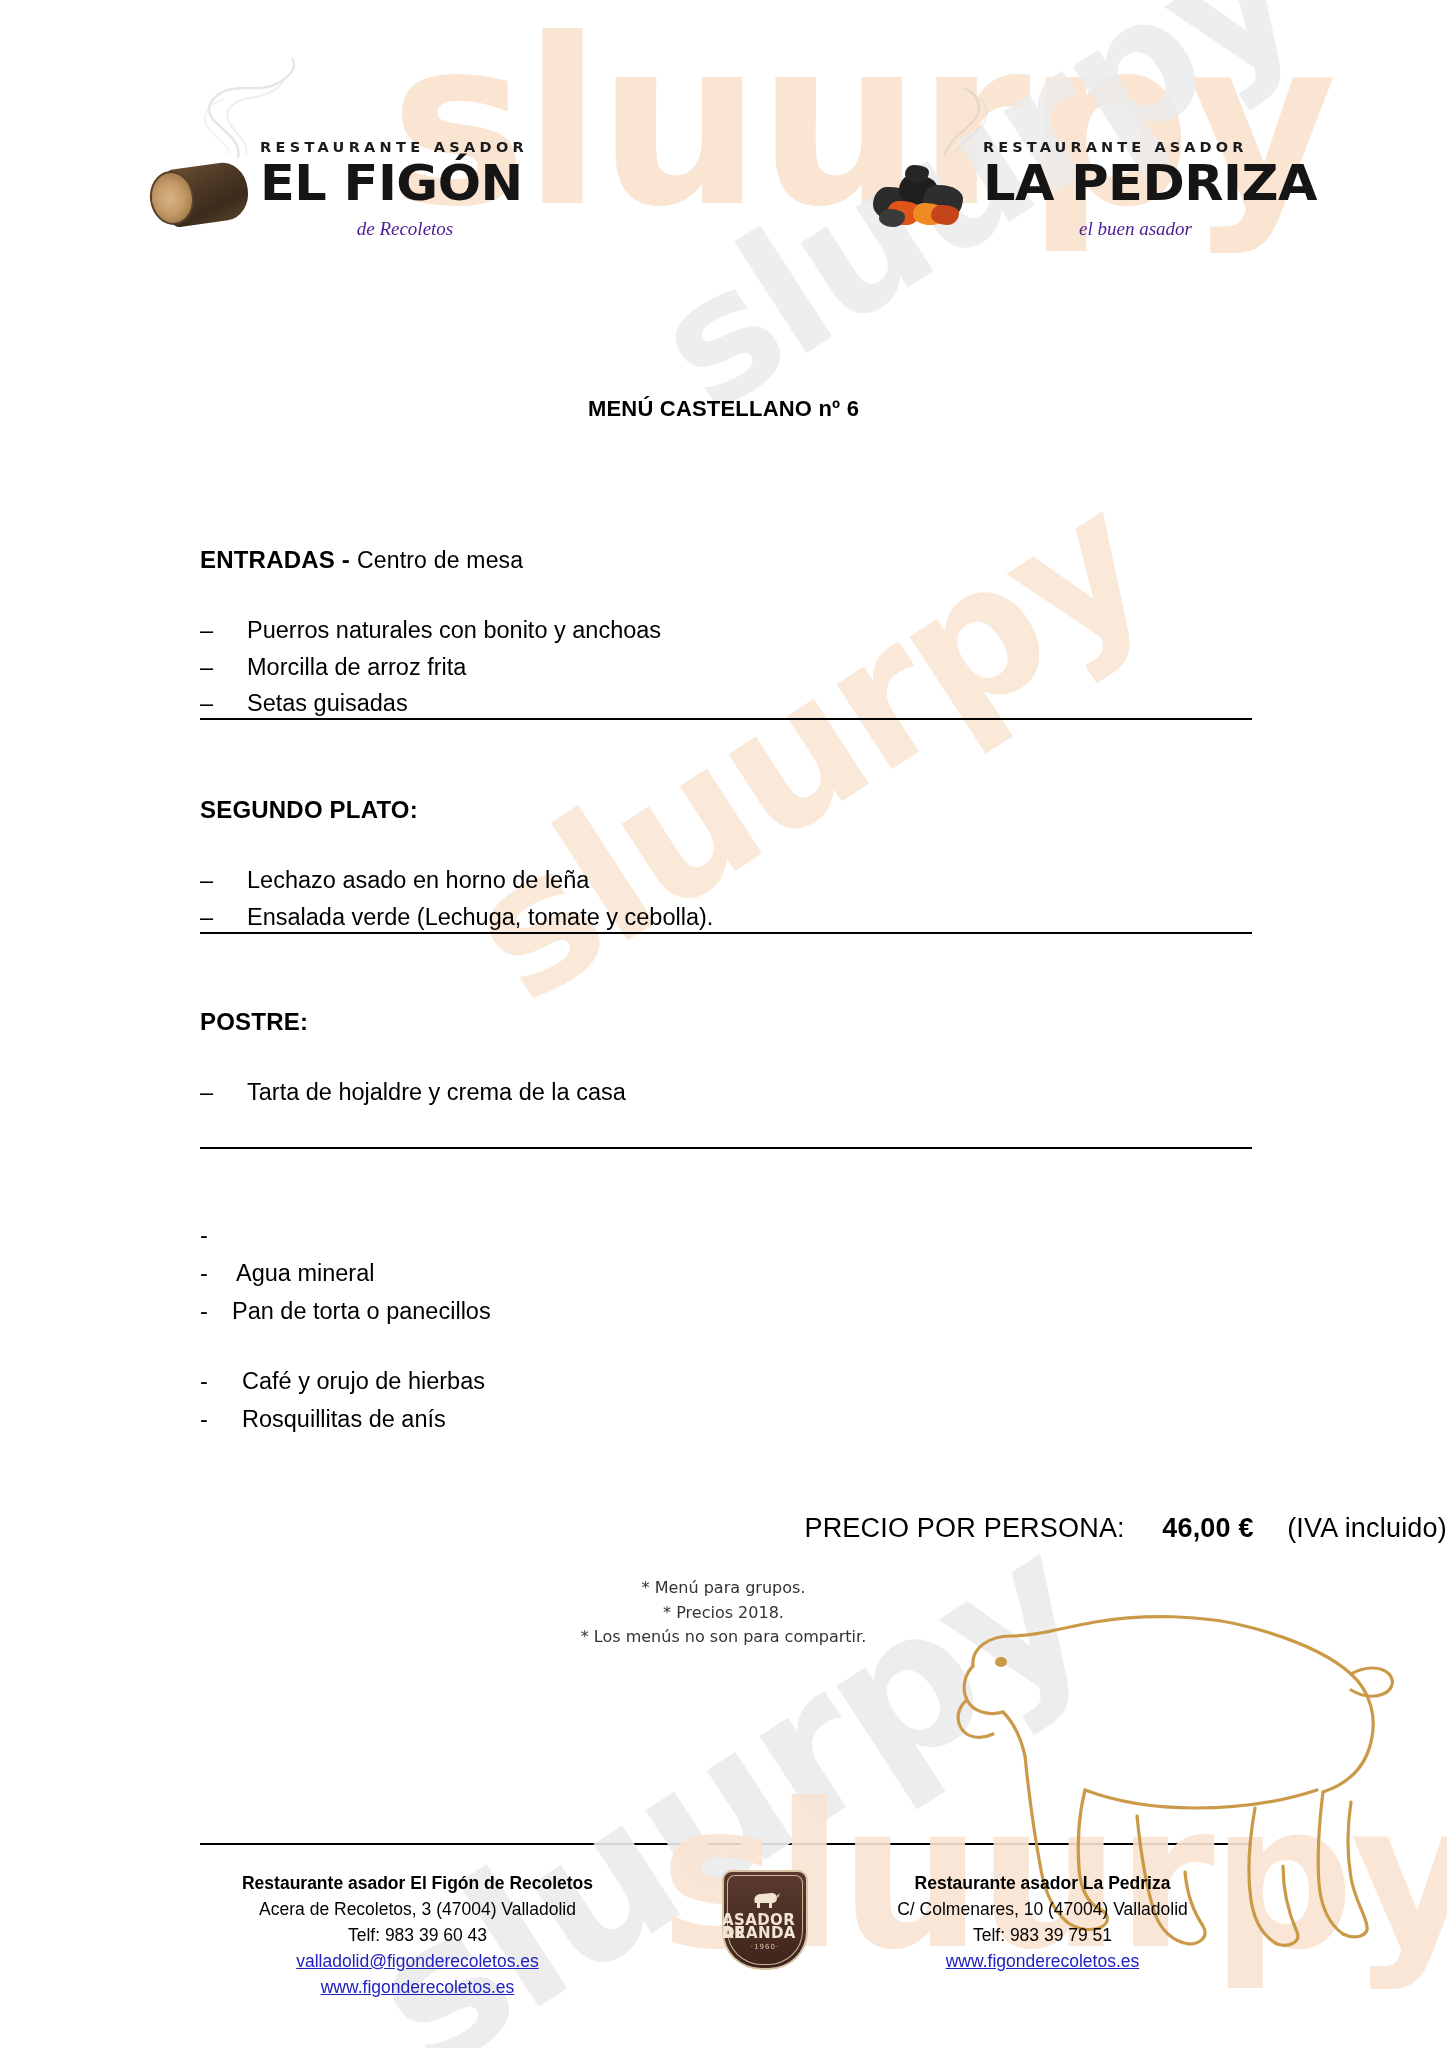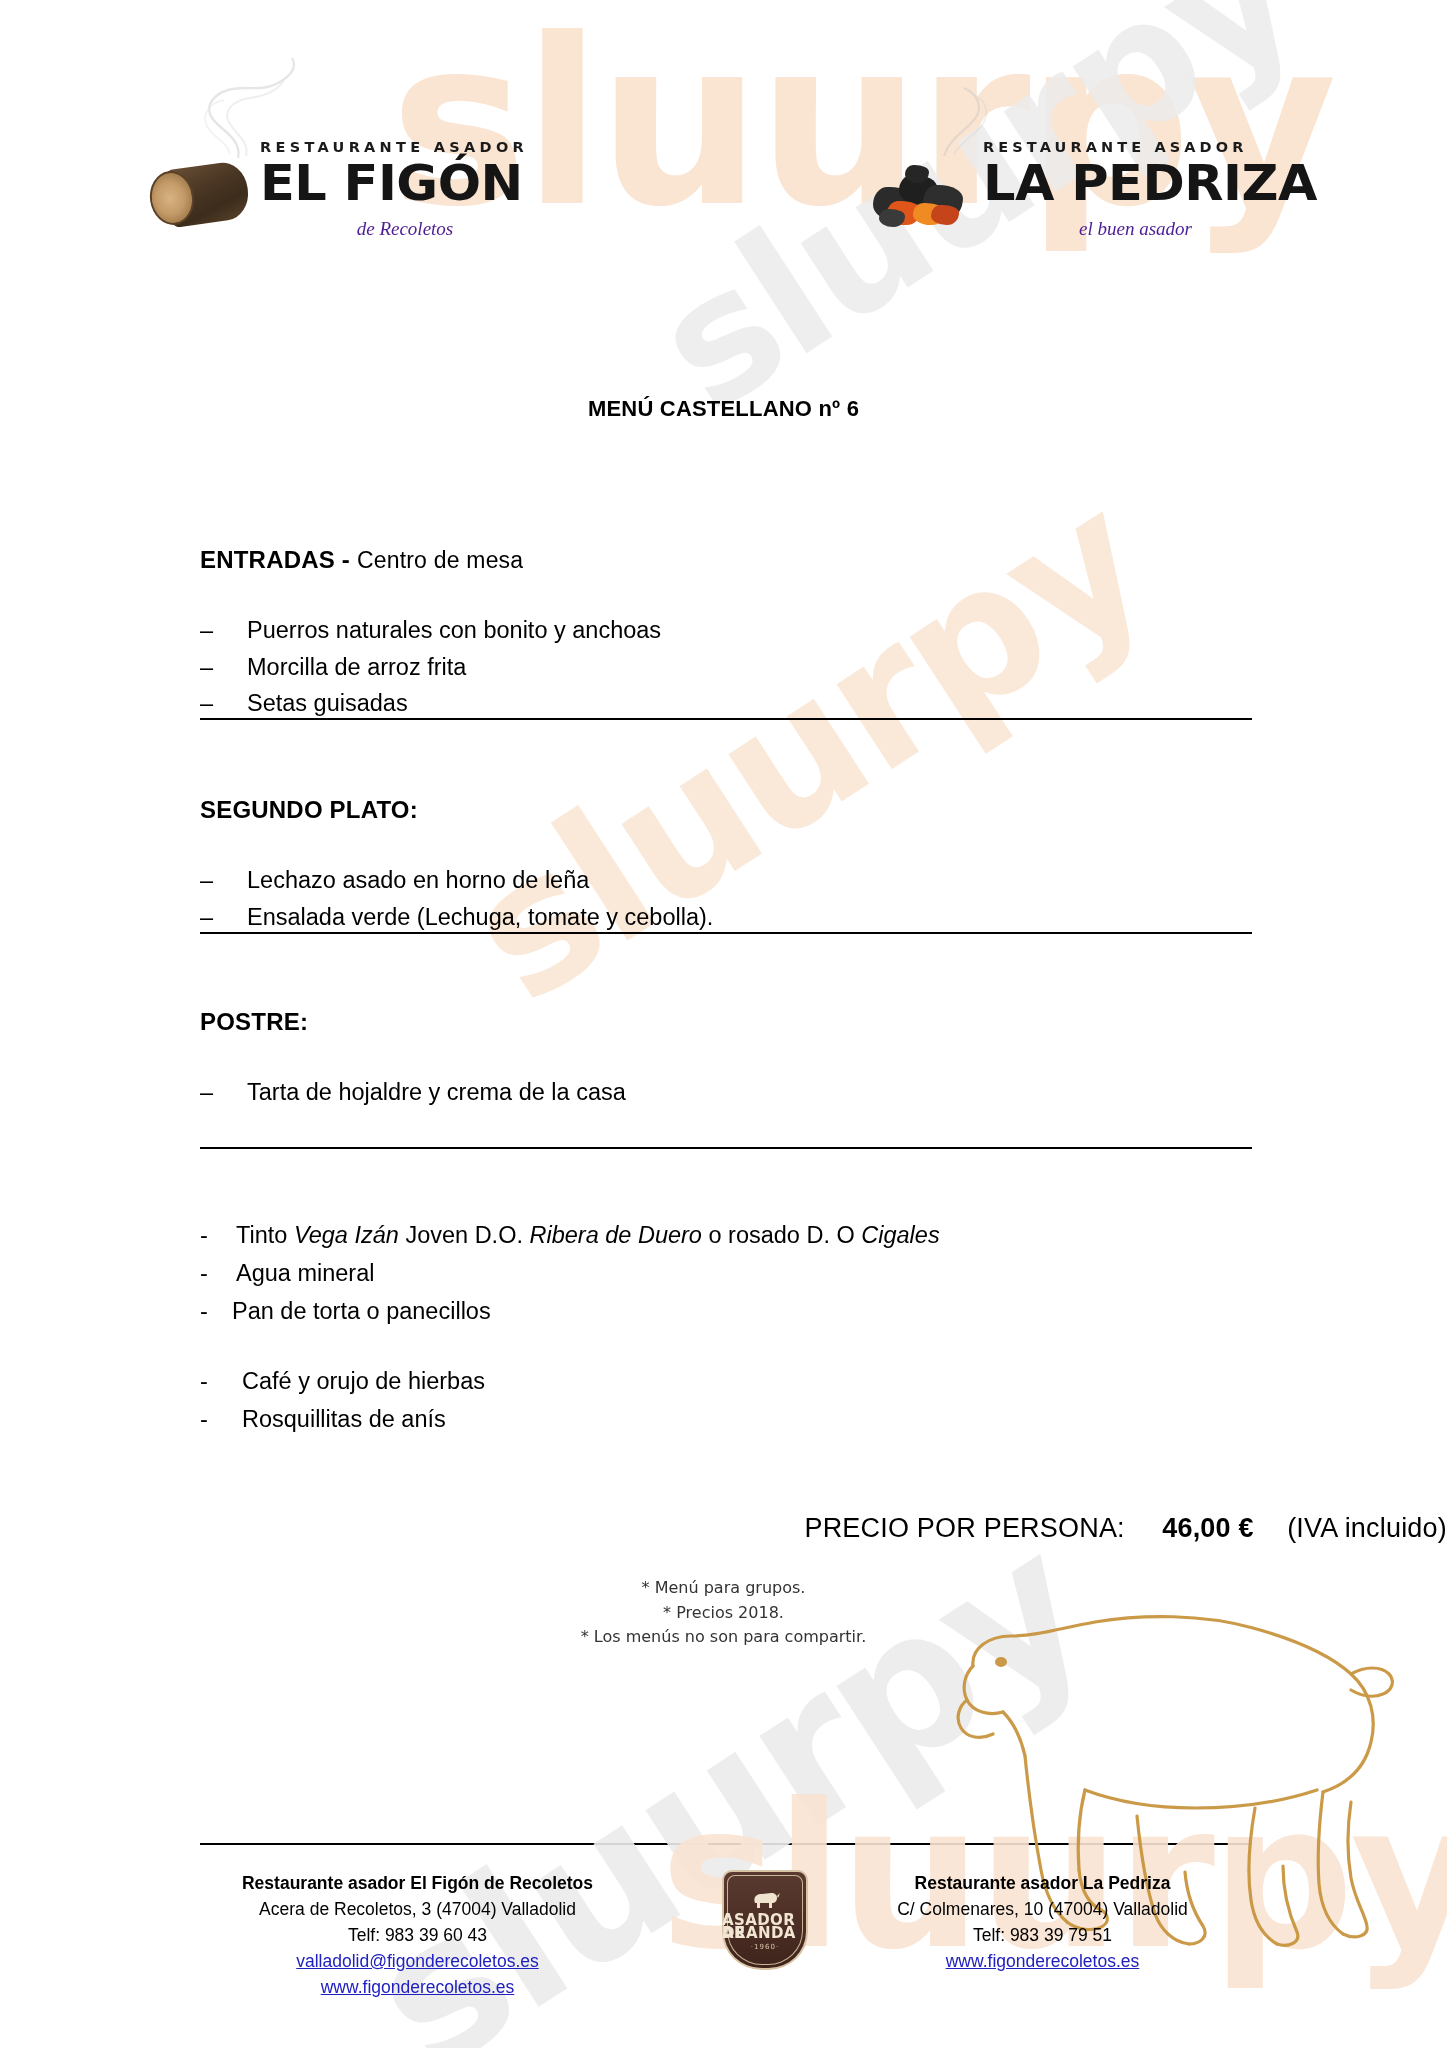--- a/index.html
+++ b/index.html
@@ -453,21 +453,20 @@
           </li>
       </ul>
     </div>
 
     <div class="hr" style="top:1147px;"></div>
 
     <div class="section" style="top:1178px;">
       <ul class="sec-list drink-list">
         <li>
           <span class="dash" style="width:36px;flex:0 0 36px;">-</span>
-          <span><span>Tinto </span><em class="it">Vega Izán</em><span> Joven  D.O. </span><em class="it">Ribera de Duero</em><span>  o  rosado D. O </span><em class="it">Cigales</em></span>
         </li>
         <li>
           <span class="dash" style="width:36px;flex:0 0 36px;">-</span>
           <span>Agua mineral</span>
         </li>
         <li>
           <span class="dash" style="width:32px;flex:0 0 32px;">-</span>
           <span>Pan de torta o panecillos</span>
         </li>
       </ul>

